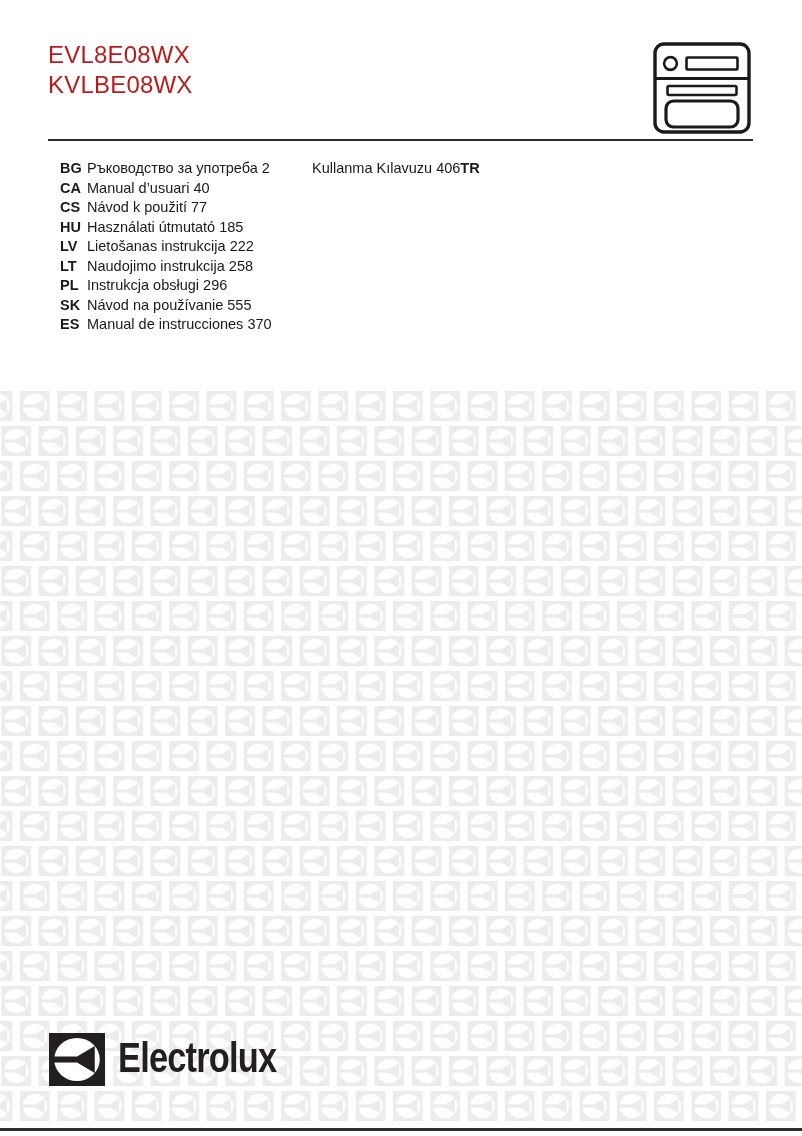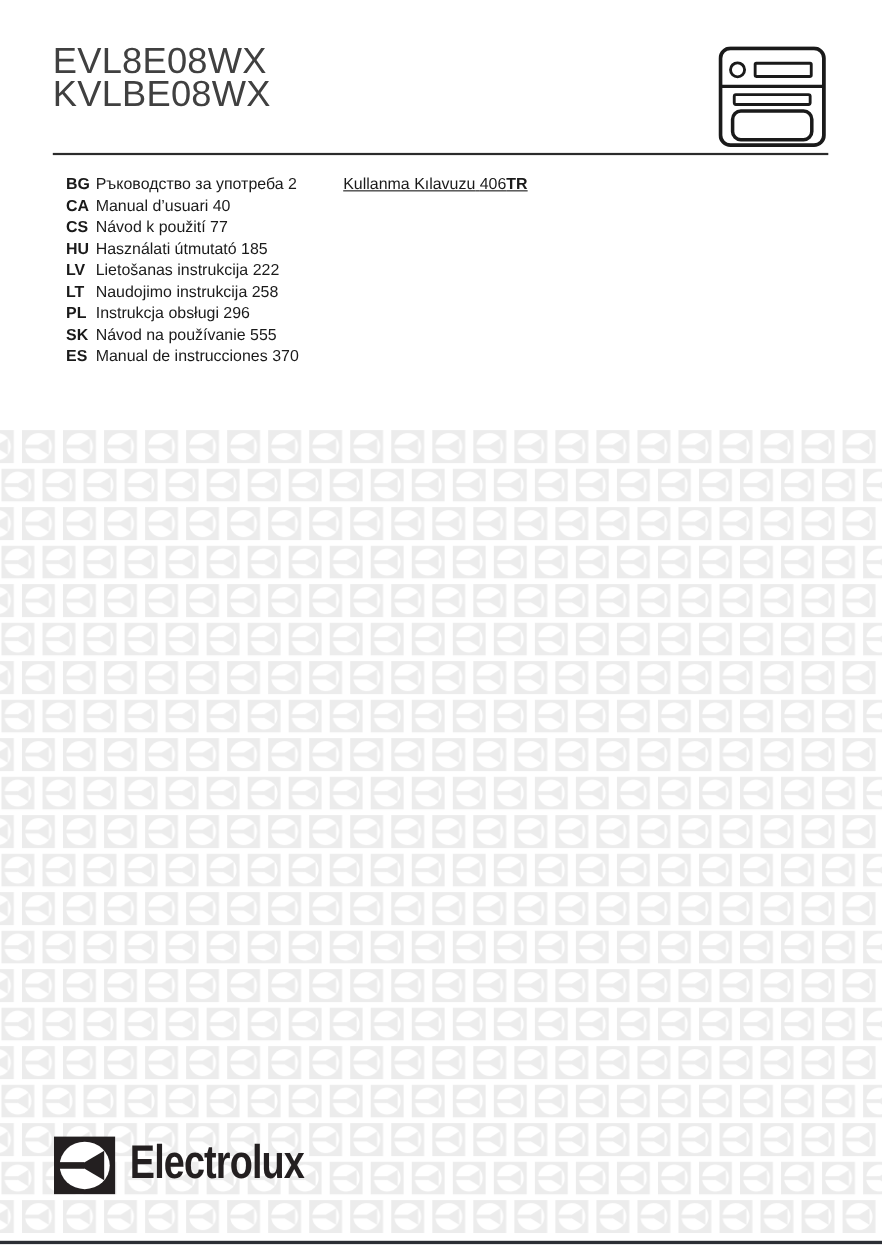--- a/index.html
+++ b/index.html
@@ -8,40 +8,40 @@
     width:802px;height:1136px;
     background:#ffffff;
     overflow:hidden;
     font-family:"Liberation Sans","DejaVu Sans",sans-serif;
     color:#1a1a1a;
   }
 
   
   .models{
     position:absolute;left:48px;top:40px;
-    font-size:33px;line-height:29.5px;font-weight:400;
-    color:#404040;letter-spacing:.2px;
+    font-size:24px;line-height:29.5px;font-weight:400;
+    color:#b91c1c;letter-spacing:.2px;
   }
   .oven-icon{position:absolute;left:653px;top:42px;}
   .header-rule{
     position:absolute;left:48px;top:139px;width:705px;height:2px;
     background:#2b2b2b;
   }
 
   
   .manuals-left{
     position:absolute;left:60px;top:159px;
     list-style:none;margin:0;padding:0;
     font-size:14.5px;line-height:19.5px;color:#1a1a1a;
   }
   .manuals-left li{white-space:nowrap;}
   .lang-code{display:inline-block;width:27px;font-weight:700;}
   .manuals-right{
     position:absolute;left:312px;top:159px;
-    font-size:14.5px;line-height:19.5px;white-space:nowrap;text-decoration:underline;
+    font-size:14.5px;line-height:19.5px;white-space:nowrap;
   }
   .manuals-right b{font-weight:700;}
 
   
   .pattern-svg{position:absolute;left:0;top:388px;display:block;}
 
   
   .logo-row{
     position:absolute;left:49px;top:1033px;height:53px;
     display:flex;align-items:flex-start;gap:13px;

